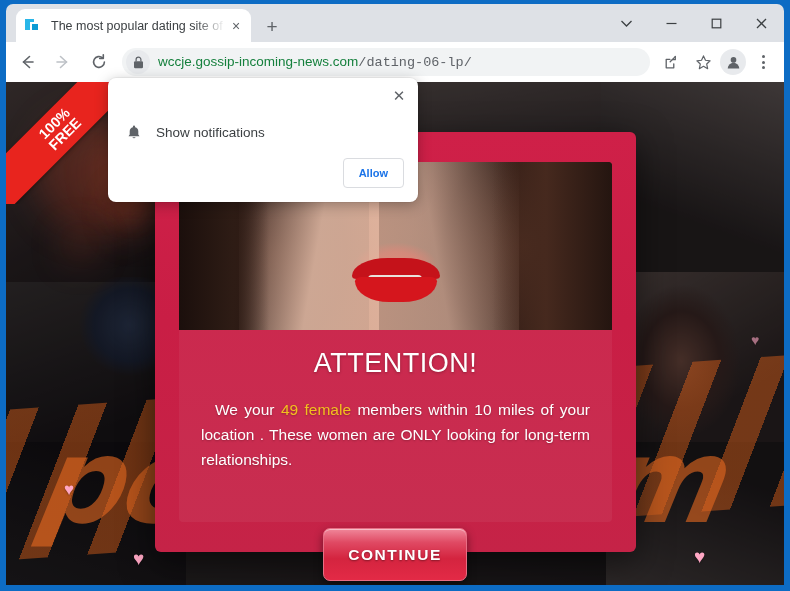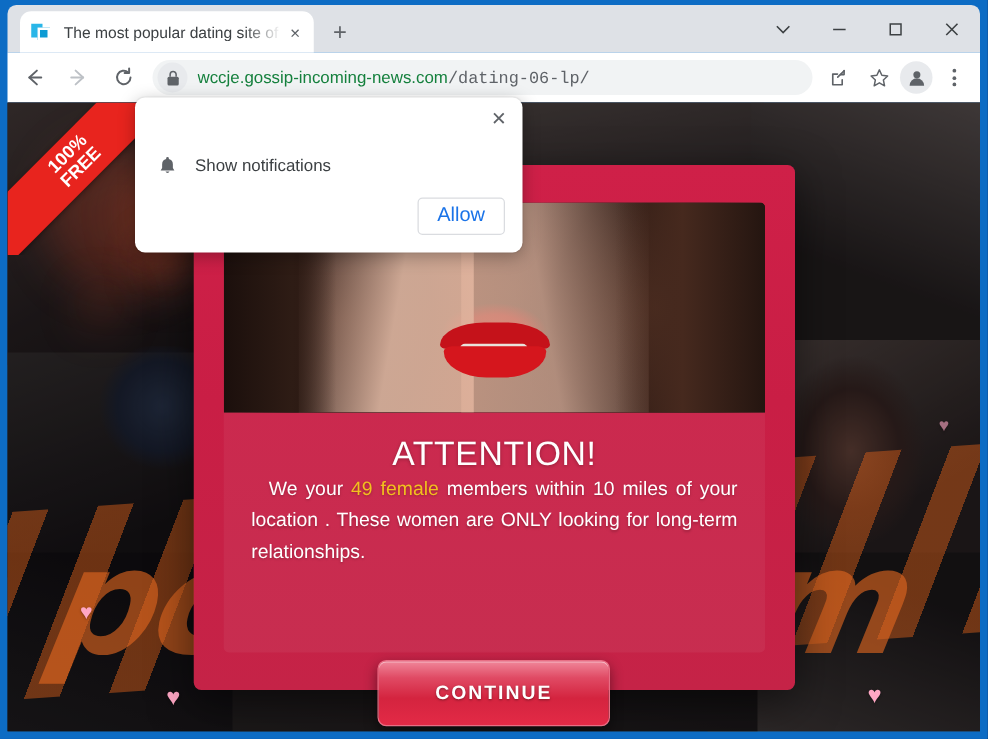--- a/index.html
+++ b/index.html
@@ -244,33 +244,34 @@
 
   #card-body {
     position: absolute; left: 0; top: 168px;
     width: 433px; height: 192px;
     padding: 18px 22px 0 22px;
   }
   #attention {
     font-size: 27px; color: #ffffff; text-align: center;
     font-weight: 400; letter-spacing: .5px;
     text-shadow: 0 1px 3px rgba(0,0,0,.28);
+    margin-bottom: 18px;
   }
   #offer-text {
     font-size: 15.5px; color: #ffffff; line-height: 1.62;
     text-align: justify; text-justify: inter-word;
     text-shadow: 0 1px 2px rgba(0,0,0,.25);
     text-indent: 14px;
   }
   #offer-text .hl { color: #f2c01e; font-weight: 400; }
 
   #continue {
     position: absolute; left: 50%; top: 446px;
     transform: translateX(-50%);
-    width: 186px; height: 53px;
+    width: 144px; height: 53px;
     border-radius: 7px;
     background: linear-gradient(180deg, #f0879a 0%, #e04a64 26%, #d4243f 58%, #e32a46 100%);
     border: 1px solid #e86e84;
     box-shadow: 0 4px 10px rgba(0,0,0,.45), inset 0 1px 0 rgba(255,255,255,.45);
     display: flex; align-items: center; justify-content: center;
     z-index: 24;
     cursor: pointer;
   }
   #continue span {
     color: #ffffff; font-size: 15.5px; font-weight: 600;
@@ -305,21 +306,21 @@
   }
   #perm-row .label { font-size: 13.5px; color: #3c4043; }
   #perm-actions {
     position: absolute; right: 14px; bottom: 14px;
     display: flex; gap: 8px;
   }
   .permbtn {
     height: 30px; padding: 0 15px;
     border-radius: 4px; border: 1px solid #dadce0;
     background: #fff; color: #1a73e8;
-    font-size: 16px; font-weight: 400;
+    font-size: 11px; font-weight: 700;
     display: flex; align-items: center; justify-content: center;
     font-family: "Liberation Sans", sans-serif;
     cursor: pointer;
   }
   .permbtn.hover { background: #f1f3f4; border-color: #d2d5d9; }
 </style>
 </head>
 <body>
 
 <div id="window">

